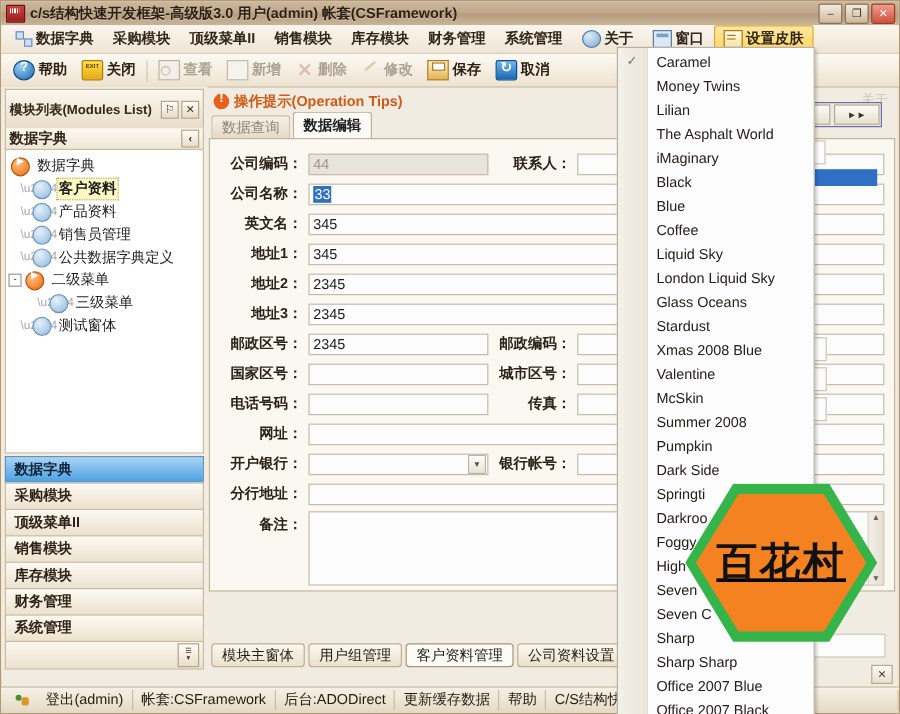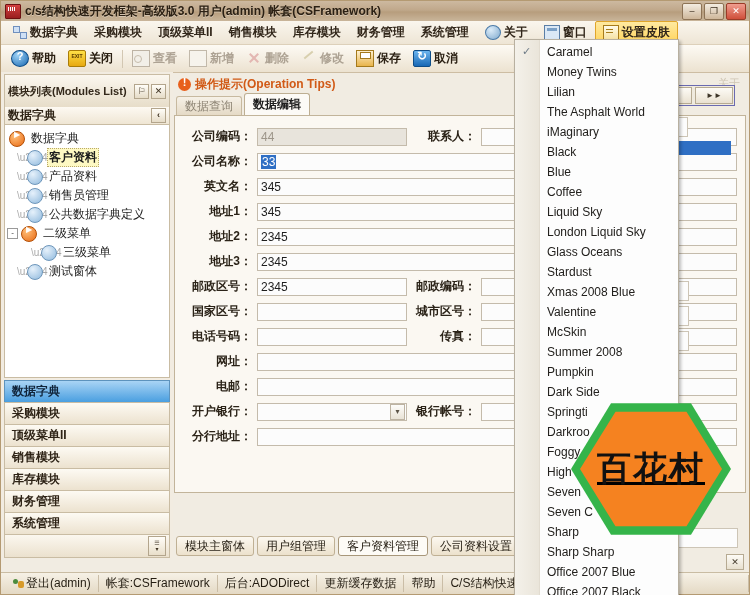--- a/index.html
+++ b/index.html
@@ -224,21 +224,21 @@
     width:36px;height:15px;border:1px solid #b6aa92;background:linear-gradient(#fdfbf6,#e9e1d0);
     display:flex;align-items:center;justify-content:center;font-size:8px;color:#3c3427;
   }
 
   
   .statusbar{
     position:absolute;left:0;right:0;bottom:0;height:22px;
     background:linear-gradient(#f6f1e6,#e4d9c4);border-top:1px solid #c9bca3;
     display:flex;align-items:center;padding-left:4px;box-sizing:border-box;overflow:hidden;
   }
-  .sb-cell{display:flex;align-items:center;gap:0;padding:0 7px;font-size:12px;color:#241d12;white-space:nowrap;border-right:1px solid #cabd a6;}
+  .sb-cell{display:flex;align-items:center;gap:12px;padding:0 7px;font-size:12px;color:#241d12;white-space:nowrap;border-right:1px solid #cabd a6;}
   .sb-cell{border-right:1px solid #cabda6;}
   .sb-user{width:14px;height:13px;flex:none;position:relative;}
   .sb-user:before{content:"";position:absolute;left:1px;top:2px;width:5px;height:5px;border-radius:50%;background:#4b8b3c;}
   .sb-user:after{content:"";position:absolute;left:6px;top:4px;width:6px;height:7px;border-radius:2px;background:#d79a2a;}
   .sb-grow{flex:1;}
 
   
   .skinmenu{
     position:absolute;left:513px;top:38px;width:165px;
     background:#fdfdfd;border:1px solid #b8b0a0;
@@ -527,40 +527,45 @@
           <div class="finput half"></div>
           <div class="flabel sm">传真：</div>
           <div class="finput half2"></div>
         </div>
 
         <div class="frow">
           <div class="flabel">网址：</div>
           <div class="finput wide"></div>
         </div>
 
-        <div class="frow">
-          <div class="flabel">电邮：</div>
-          <div class="finput wide"></div>
-        </div>
 
         <div class="frow">
           <div class="flabel">开户银行：</div>
           <div class="finput half combo">
             <span></span>
             <span class="arrow">▾</span>
           </div>
           <div class="flabel sm">银行帐号：</div>
           <div class="finput half2"></div>
         </div>
 
         <div class="frow">
           <div class="flabel">分行地址：</div>
           <div class="finput wide"></div>
         </div>
 
+        <div class="frow memo-row">
+          <div class="flabel">备注：</div>
+          <div class="memo">
+            <div class="sb">
+              <span>▲</span>
+              <span>▼</span>
+            </div>
+          </div>
+        </div>
 
       </div>
 
       <div class="doctabs">
         <div class="doctab">
           <span>模块主窗体</span>
         </div>
         <div class="doctab">
           <span>用户组管理</span>
         </div>

